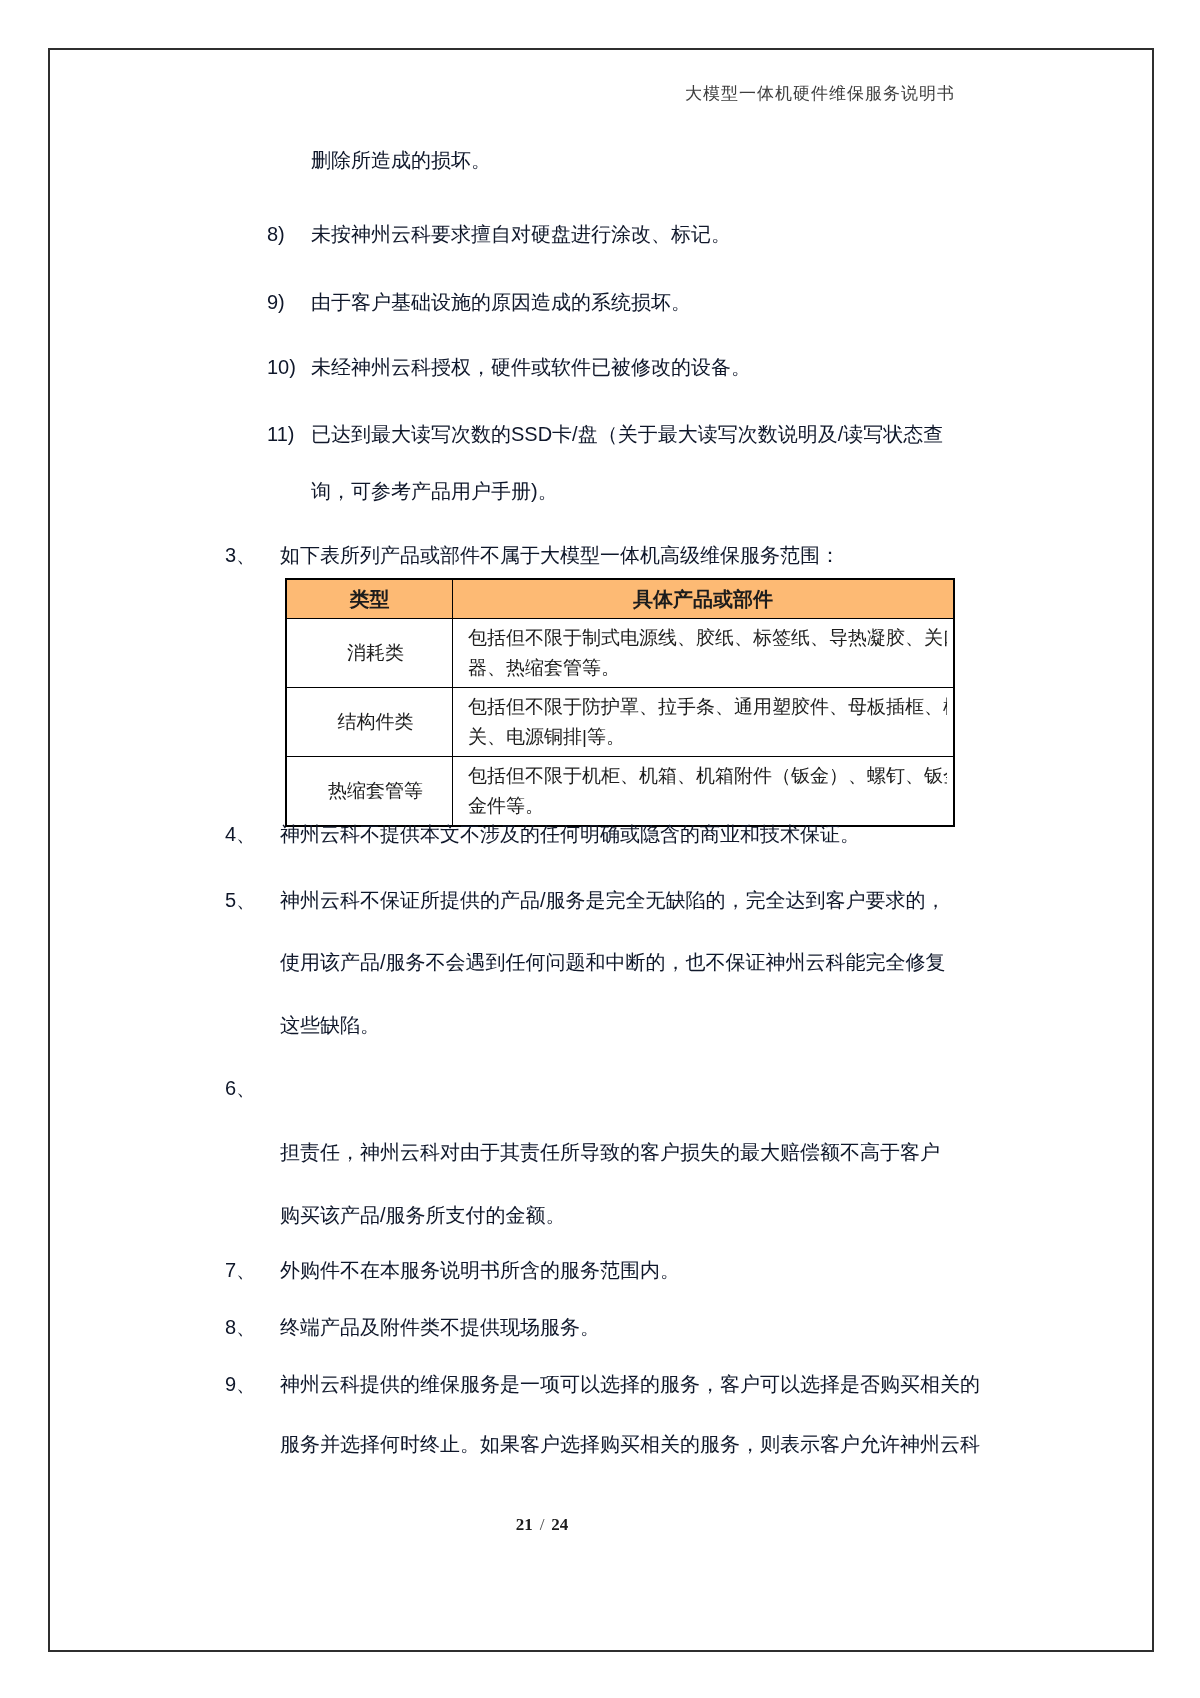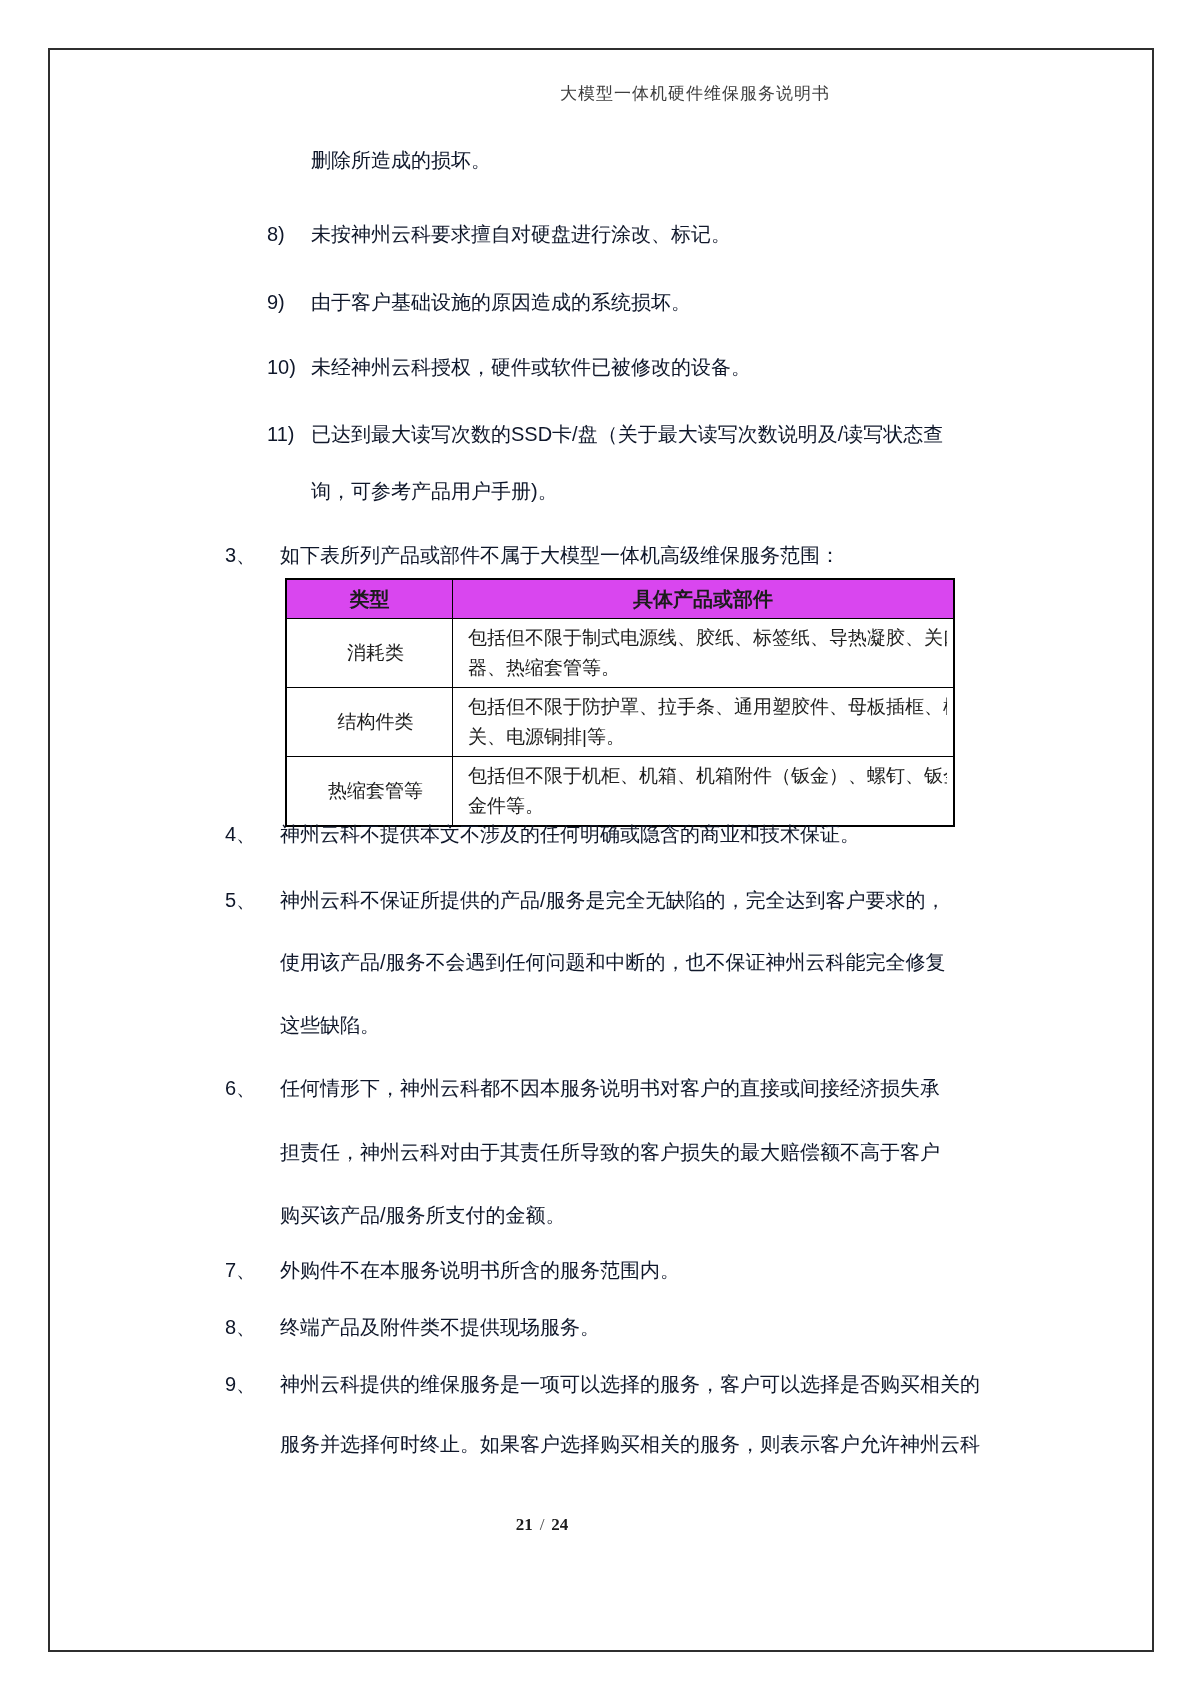--- a/index.html
+++ b/index.html
@@ -1,32 +1,32 @@
 <!DOCTYPE html>
 <html><head>
 <meta charset="utf-8">
 <style>
   html,body{margin:0;padding:0;background:#ffffff;}
   .page{position:relative;width:1200px;height:1698px;background:#ffffff;overflow:hidden;
         font-family:"Liberation Sans","DejaVu Sans",sans-serif;color:#1c1c1c;}
   .page-border{position:absolute;left:48px;top:48px;width:1102px;height:1600px;
         border:2px solid #2f2f2f;pointer-events:none;}
-  .doc-header{position:absolute;left:560px;top:82px;width:395px;text-align:left;
+  .doc-header{position:absolute;left:560px;top:82px;width:395px;text-align:right;
         font-family:"Liberation Serif","DejaVu Serif",serif;font-size:17px;color:#3d3d3d;
         letter-spacing:1px;white-space:nowrap;}
   .ln{position:absolute;font-size:20px;line-height:28px;white-space:nowrap;color:#0f172a;}
   .n-top{left:225px;}
   .t-top{left:280px;}
   .n-sub{left:267px;}
   .t-sub{left:311px;}
   .svc-table{position:absolute;left:285px;top:578px;width:670px;border-collapse:collapse;
         table-layout:fixed;font-size:19px;color:#1c1c1c;}
   .svc-table th,.svc-table td{border:1px solid #000;}
   .svc-table{border:2px solid #000;}
-  .svc-table th{background:#d946ef;font-size:20px;font-weight:bold;text-align:center;
+  .svc-table th{background:#fdba74;font-size:20px;font-weight:bold;text-align:center;
         height:38px;padding:0;}
   .svc-table th.col-type{width:165px;}
   .svc-table td{vertical-align:middle;height:60px;padding:0;}
   .svc-table td.cell-type{padding-left:12px;text-align:center;}
   .svc-table td.cell-detail{padding:4px 6px 4px 15px;}
   .cell-line{line-height:30px;white-space:nowrap;overflow:hidden;}
   .doc-footer{position:absolute;left:0;top:1515px;width:1084px;text-align:center;
         font-family:"Liberation Serif","DejaVu Serif",serif;font-size:17px;color:#1c1c1c;}
   .doc-footer .pg{font-weight:bold;}
   .doc-footer .sep{margin:0 7px;color:#444;font-weight:normal;}
@@ -91,21 +91,20 @@
 
   <div class="ln n-top" style="top:820px">4、</div>
   <div class="ln t-top" style="top:820px">神州云科不提供本文不涉及的任何明确或隐含的商业和技术保证。</div>
 
   <div class="ln n-top" style="top:886px">5、</div>
   <div class="ln t-top" style="top:886px">神州云科不保证所提供的产品/服务是完全无缺陷的，完全达到客户要求的，</div>
   <div class="ln t-top" style="top:948px">使用该产品/服务不会遇到任何问题和中断的，也不保证神州云科能完全修复</div>
   <div class="ln t-top" style="top:1011px">这些缺陷。</div>
 
   <div class="ln n-top" style="top:1074px">6、</div>
-  <div class="ln t-top" style="top:1074px">任何情形下，神州云科都不因本服务说明书对客户的直接或间接经济损失承</div>
   <div class="ln t-top" style="top:1138px">担责任，神州云科对由于其责任所导致的客户损失的最大赔偿额不高于客户</div>
   <div class="ln t-top" style="top:1201px">购买该产品/服务所支付的金额。</div>
 
   <div class="ln n-top" style="top:1256px">7、</div>
   <div class="ln t-top" style="top:1256px">外购件不在本服务说明书所含的服务范围内。</div>
 
   <div class="ln n-top" style="top:1313px">8、</div>
   <div class="ln t-top" style="top:1313px">终端产品及附件类不提供现场服务。</div>
 
   <div class="ln n-top" style="top:1370px">9、</div>

